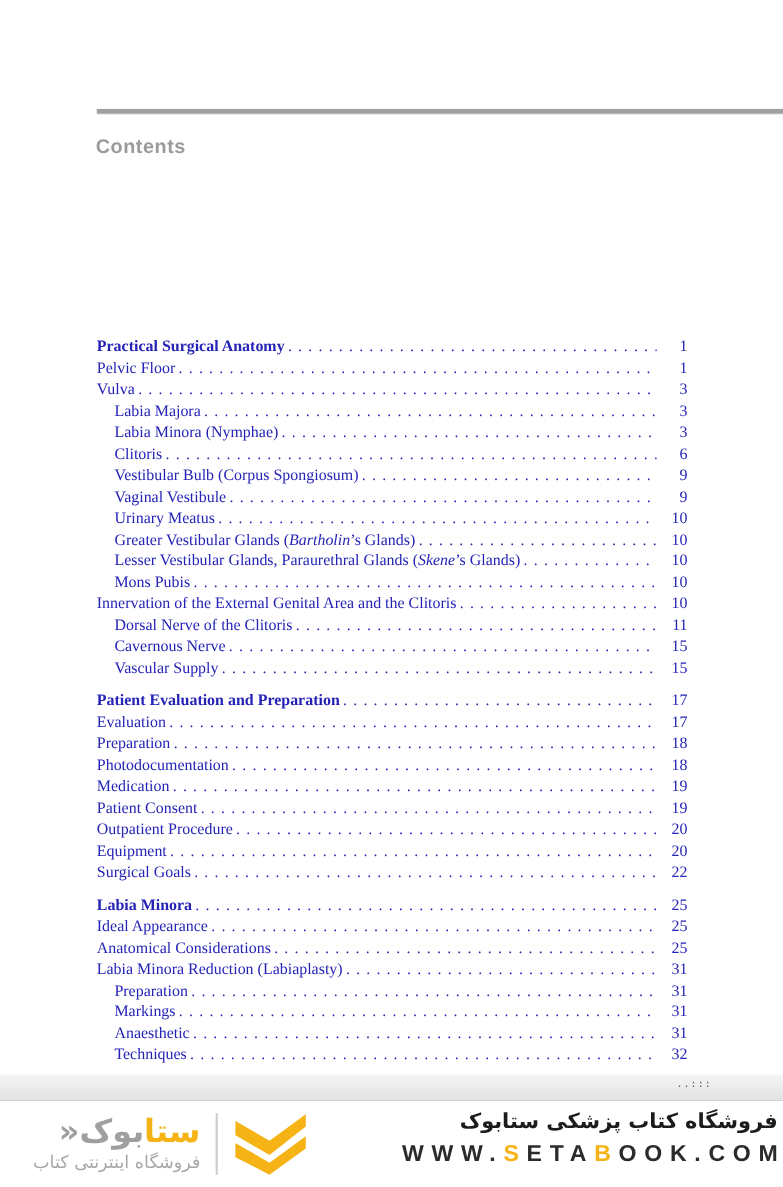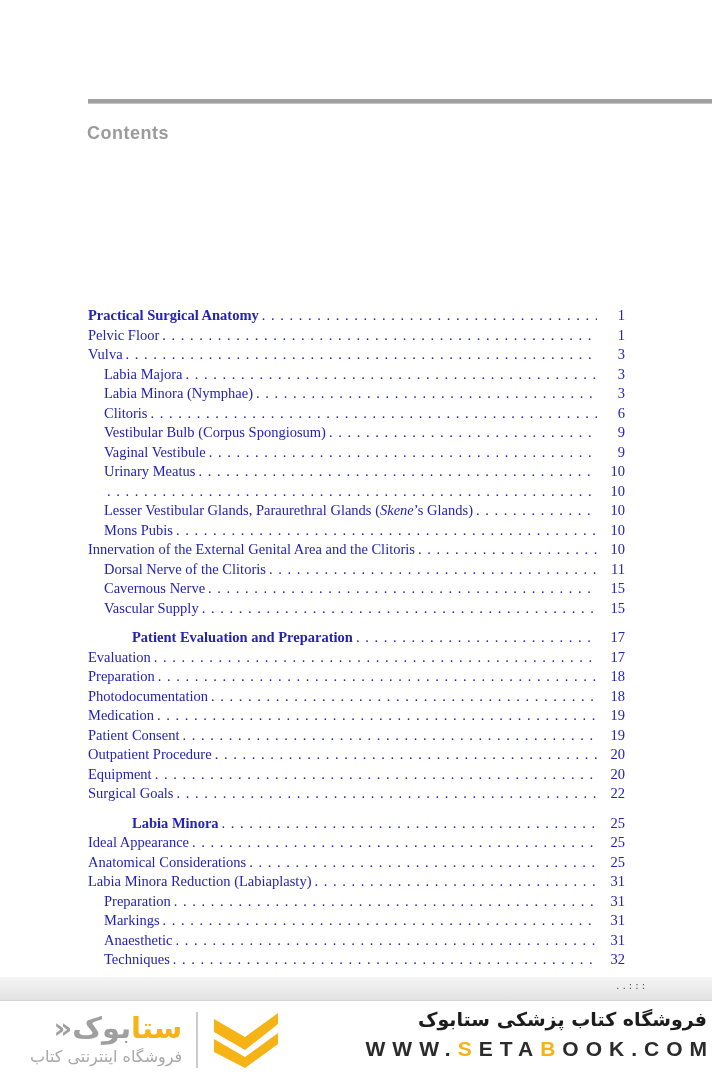--- a/index.html
+++ b/index.html
@@ -13,21 +13,21 @@
     background:linear-gradient(#a0a0a0 72%,#d6d6d6);}
   .page-title{position:absolute;left:87px;top:111px;
     font-family:"Liberation Sans",sans-serif;font-weight:bold;
     font-size:18px;color:#9b9b9b;letter-spacing:.5px;}
   
   .toc{position:absolute;left:88px;top:306px;width:537px;
     font-size:14.5px;line-height:19.5px;color:var(--toc);}
   .toc-row{display:flex;align-items:flex-end;}
   .toc-row.lvl2{padding-left:16px;font-family:Liberation Serif, serif;}
   .toc-row.chapter .toc-label{font-weight:bold;}
-  .toc-row.gap{margin-top:10px;margin-left:44px;}
+  .toc-row.gap{margin-top:10px;}
   .toc-label{white-space:nowrap;}
   .toc-label .it{font-style:italic;}
   .leader{flex:1;overflow:hidden;white-space:nowrap;margin:0 2px 0 3px;}
   .leader::after{content:". . . . . . . . . . . . . . . . . . . . . . . . . . . . . . . . . . . . . . . . . . . . . . . . . . . . . . . . . . . . . . . . ";
     letter-spacing:1px;}
   .toc-num{min-width:26px;text-align:right;flex:0 0 auto;}
   
   .edge-band{position:absolute;left:0;right:0;top:977px;height:23px;
     background:linear-gradient(#f5f5f5,#e2e2e2);border-bottom:1px solid #d4d4d4;}
   .cutoff{position:absolute;left:615px;top:981px;font-size:9px;color:#555;
@@ -98,20 +98,21 @@
       <span class="toc-label"><span>Vaginal Vestibule</span></span>
       <span class="leader"></span>
       <span class="toc-num">9</span>
     </div>
     <div class="toc-row lvl2">
       <span class="toc-label"><span>Urinary Meatus</span></span>
       <span class="leader"></span>
       <span class="toc-num">10</span>
     </div>
     <div class="toc-row lvl2">
+      <span class="toc-label"><span>Greater Vestibular Glands (</span><span class="it">Bartholin</span><span>’s Glands)</span></span>
       <span class="leader"></span>
       <span class="toc-num">10</span>
     </div>
     <div class="toc-row lvl2">
       <span class="toc-label"><span>Lesser Vestibular Glands, Paraurethral Glands (</span><span class="it">Skene</span><span>’s Glands)</span></span>
       <span class="leader"></span>
       <span class="toc-num">10</span>
     </div>
     <div class="toc-row lvl2">
       <span class="toc-label"><span>Mons Pubis</span></span>

